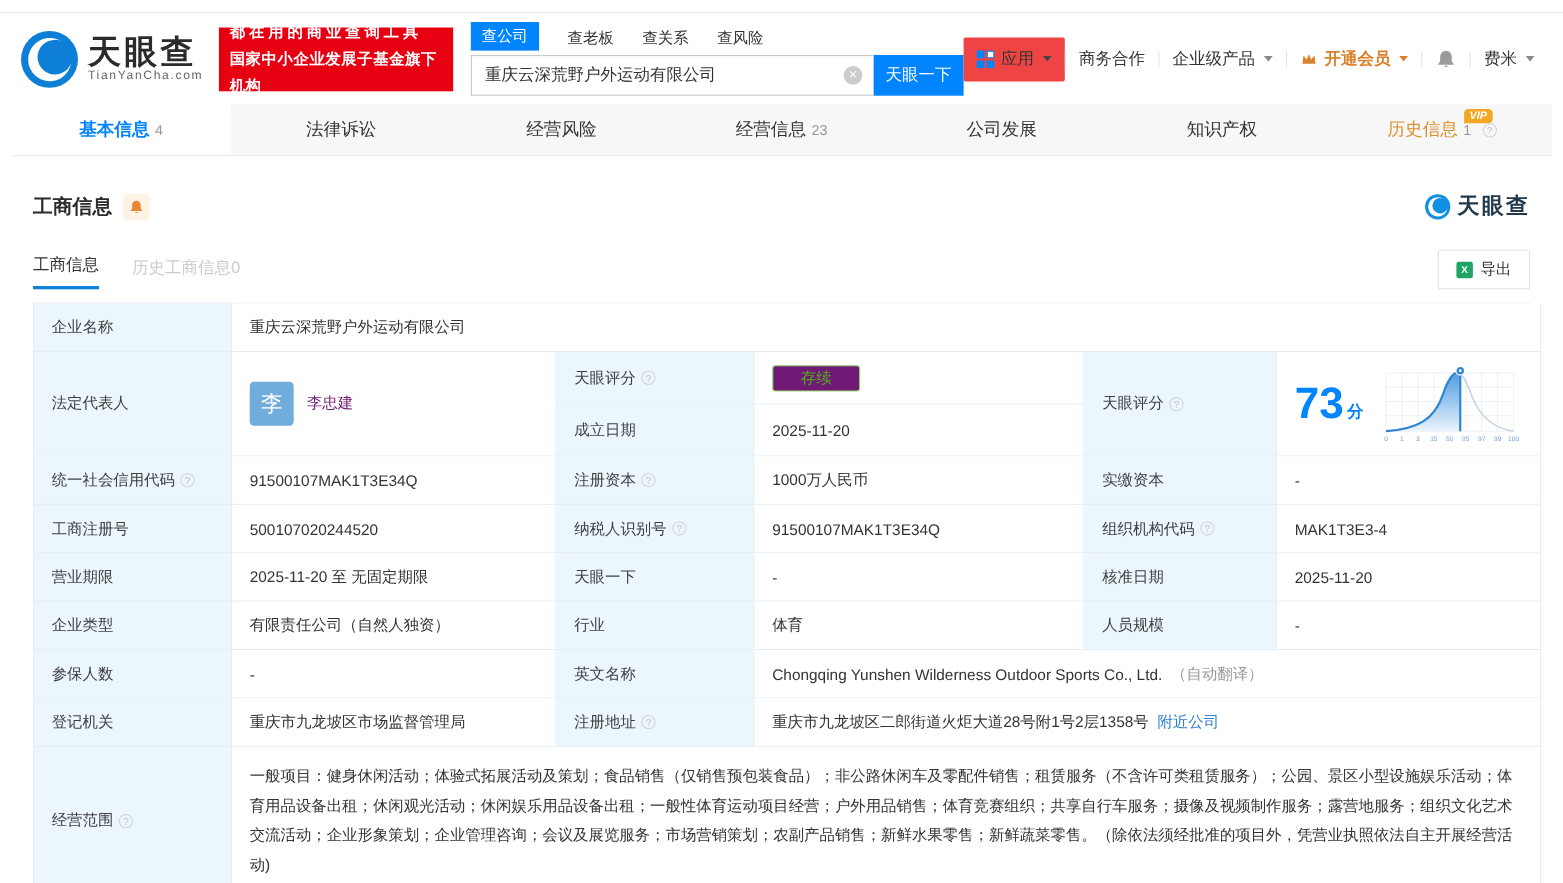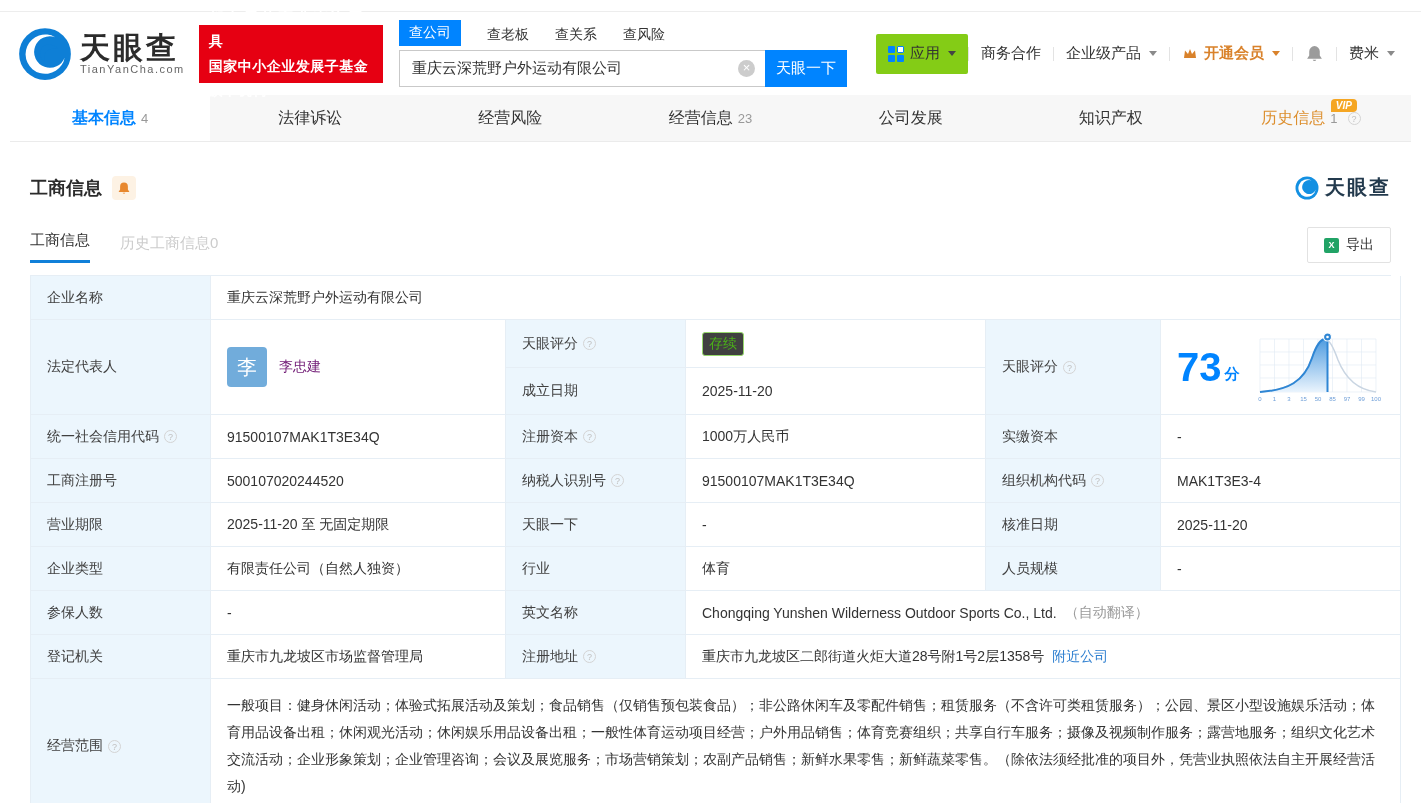--- a/index.html
+++ b/index.html
@@ -30,21 +30,21 @@
     font-family:"Liberation Sans","DejaVu Sans",sans-serif; }
   .clear-icon { position:absolute; right:10px; top:10px; width:17px; height:17px;
     background:#ccc; border-radius:50%; cursor:pointer; }
   .clear-icon::after { content:"×"; color:#fff; font-size:13px; line-height:16px;
     display:block; text-align:center; }
   .sbtn { width:82px; height:37px; background:#0084ff; border:none; color:#fff;
     font-size:15px; cursor:pointer; font-family:inherit; }
 
   .tmenu { margin-left:auto; display:flex; align-items:center; padding-right:14px; font-size:15px; }
   .mi { display:flex; align-items:center; gap:6px; padding:0 12px; cursor:pointer; white-space:nowrap; }
-  .mi.apps { background:#84cc16; height:40px; border-radius:2px;margin-left:29px; }
+  .mi.apps { background:#ef4444; height:40px; border-radius:2px; }
   .grid-icon { display:grid; grid-template-columns:7px 7px; grid-gap:2px; }
   .grid-icon i { width:7px; height:7px; background:#0084ff; border-radius:1px; }
   .grid-icon i:nth-child(2) { background:#fff; border:1.5px solid #0084ff; }
   .caret { width:0; height:0; border-left:4px solid transparent; border-right:4px solid transparent;
     border-top:5px solid #8a8a8a; margin-left:2px; }
   .caret.dark { border-top-color:#444; }
   .caret.orange { border-top-color:#d9822b; }
   .mi.vip { color:#d9822b; font-weight:bold; }
   .vsep { width:1px; height:14px; background:#e3e3e3; }
 
@@ -90,21 +90,21 @@
     border-top:1px solid #e6eef5; border-left:1px solid #e6eef5; font-size:14px; }
   .c { border-right:1px solid #e6eef5; border-bottom:1px solid #e6eef5;
     padding:10px 16px; display:flex; align-items:center; background:#fff; }
   .lbl { background:#ecf6fd; color:#404040; }
   .sp5 { grid-column:span 5; }
   .sp3 { grid-column:span 3; }
   .rs2 { grid-row:span 2; }
   a.lnk { color:#701a75; text-decoration:none; cursor:pointer; }
   .avatar { width:40px; height:40px; background:#71acdb; border-radius:4px; color:#fff;
     font-size:20px; display:flex; align-items:center; justify-content:center; margin-right:12px; flex:none; }
-  .badge { color:#4bb118; background:#404040; border:1px solid #97d96c; padding:2px 6px;
+  .badge { color:#4bb118; background:#701a75; border:1px solid #97d96c; padding:2px 25px;
     border-radius:3px; font-size:14px;text-align:center; }
   .score-num { font-size:40px; font-weight:bold; color:#0084ff; line-height:1; }
   .score-unit { font-size:15px; color:#0084ff; font-weight:bold; margin:14px 14px 0 3px; }
   .gray-note { color:#999; margin-left:8px; }
   .scope-cell { display:block; line-height:27px; padding:13px 16px; }
 </style>
 </head>
 <body>
 
 <div class="topstrip"></div>

